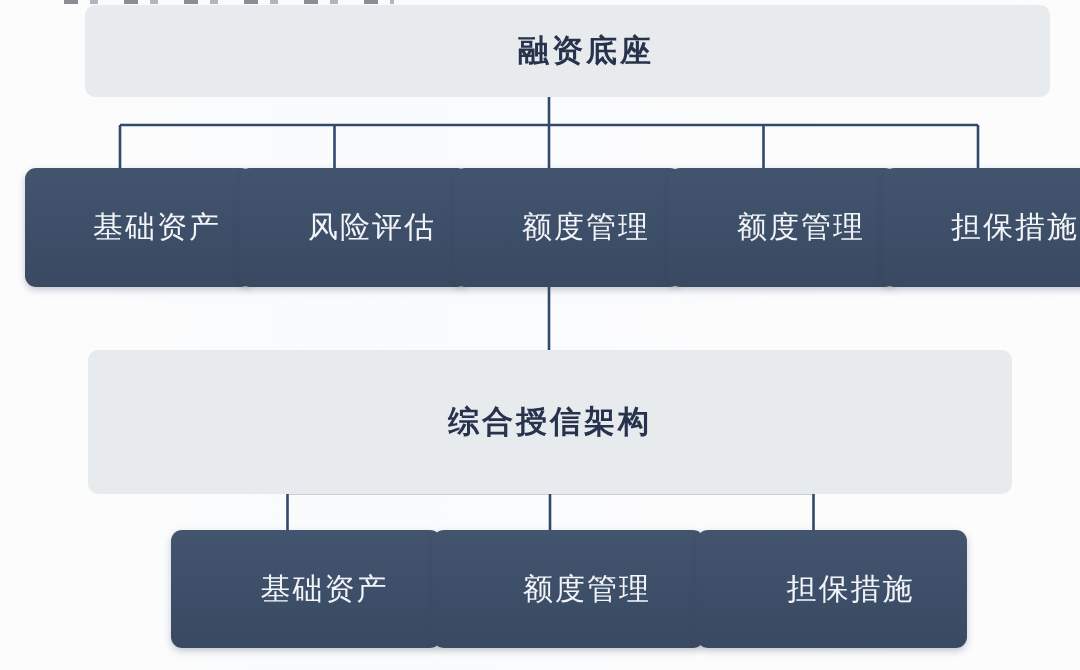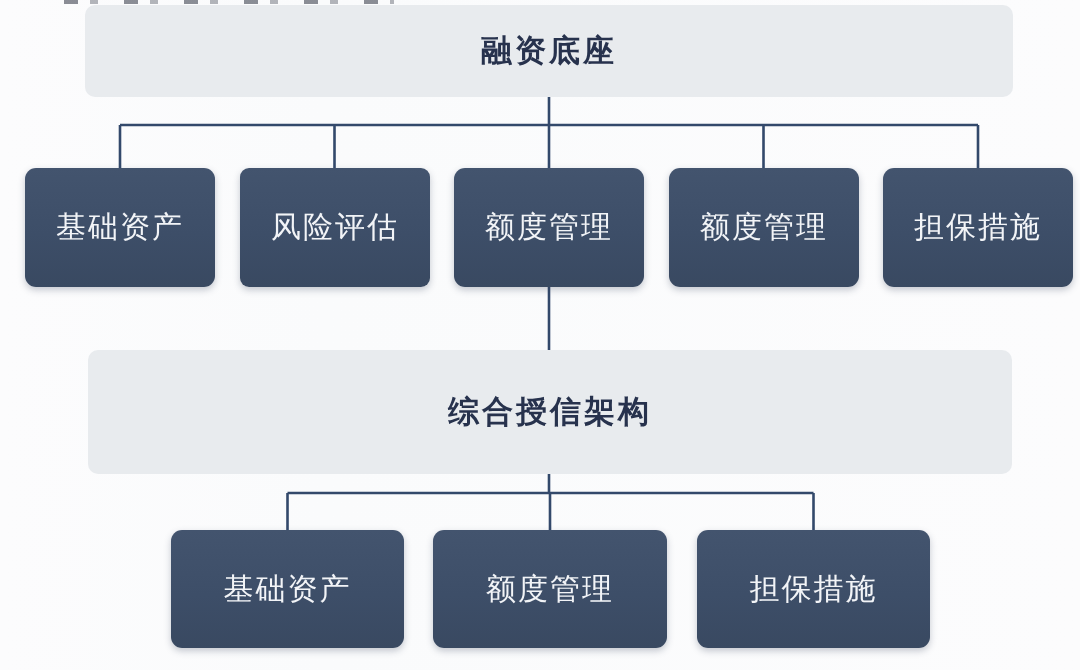--- a/index.html
+++ b/index.html
@@ -46,35 +46,36 @@
     background: var(--band-fill, #e8ebee);
     border-radius: 10px;
     display: flex;
     align-items: center;
     justify-content: center;
     color: var(--band-text, #27324d);
     font-size: 31px;
     font-weight: 700;
     letter-spacing: 3px;
   }
-  .band-top   { left: 85px;  top: 5px;   width: 928px; height: 92px; }
-  .band-mid   { left: 88px;  top: 350px; width: 924px; height: 124px; text-align: right; }
+  .band-top   { left: 85px;  top: 5px;   width: 928px; height: 92px; padding-left: 37px; }
+  .band-mid   { left: 88px;  top: 350px; width: 924px; height: 144px; text-align: right; }
   .node {
     position: absolute;
     z-index: 2;
     background: linear-gradient(180deg, #43546e 0%, var(--node-fill, #3d4e68) 55%, #394961 100%);
     border-radius: 11px;
     display: flex;
     align-items: center;
     justify-content: center;
     color: var(--node-text, #f2f4f7);
     font-size: 30px;
     font-weight: 500;
     letter-spacing: 2px;
     box-shadow: 0 3px 7px rgba(55, 65, 90, 0.28);
+    padding-left: 37px;
   }
   .r1 { top: 168px; height: 119px; width: 190px; }
   .r1.b1 { left: 25px; }
   .r1.b2 { left: 240px; border-radius: 9px; }
   .r1.b3 { left: 454px; }
   .r1.b4 { left: 669px; }
   .r1.b5 { left: 883px; }
   .r2 { top: 530px; height: 118px; }
   .r2.b1 { left: 171px; width: 233px; }
   .r2.b2 { left: 433px; width: 234px; }

